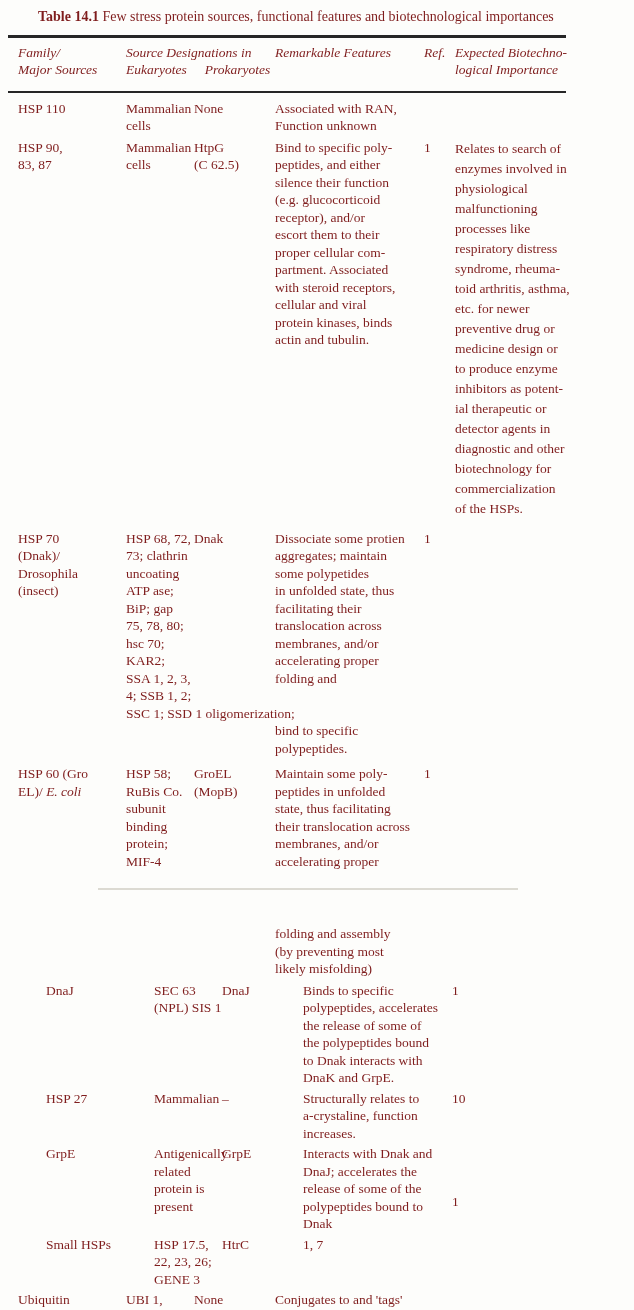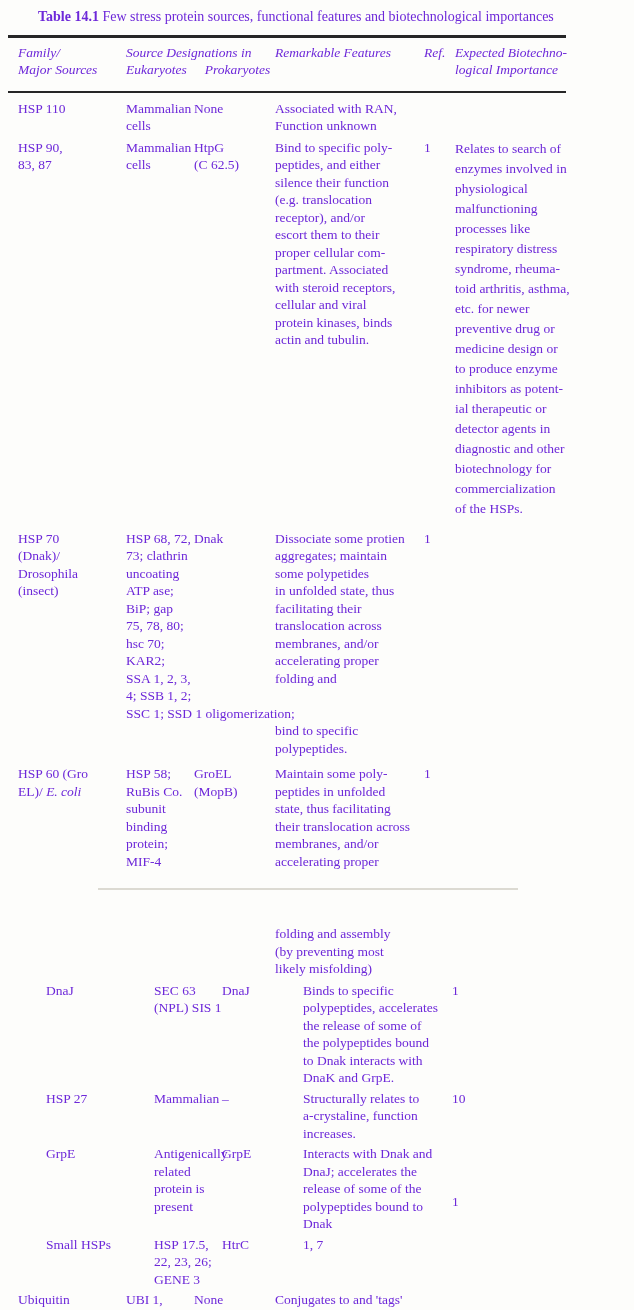--- a/index.html
+++ b/index.html
@@ -1,21 +1,21 @@
 <!DOCTYPE html>
 <html><head>
 <meta charset="utf-8">
 <style>
   html, body { margin: 0; padding: 0; background: #ffffff; }
   .page {
     position: relative;
     width: 634px;
     height: 1310px;
     background: #fdfdfb;
-    color: #6d28d9;
+    color: #7f1d1d;
     font-family: "Liberation Serif", serif;
     font-size: 13.5px;
     line-height: 17.5px;
     box-sizing: border-box;
     padding-top: 8px;
     overflow: hidden;
   }
   .title {
     margin: 0 0 9px 38px;
     font-size: 14px;
@@ -108,21 +108,21 @@
   <div class="trow mb11">
     <div class="cell">HSP 90,
 83, 87</div>
     <div class="cell">Mammalian
 cells</div>
     <div class="cell">HtpG
 (C 62.5)</div>
     <div class="cell">Bind to specific poly-
 peptides, and either
 silence their function
-(e.g. translocation
+(e.g. glucocorticoid
 receptor), and/or
 escort them to their
 proper cellular com-
 partment. Associated
 with steroid receptors,
 cellular and viral
 protein kinases, binds
 actin and tubulin.</div>
     <div class="cell">1</div>
     <div class="cell lh-tight">Relates to search of

